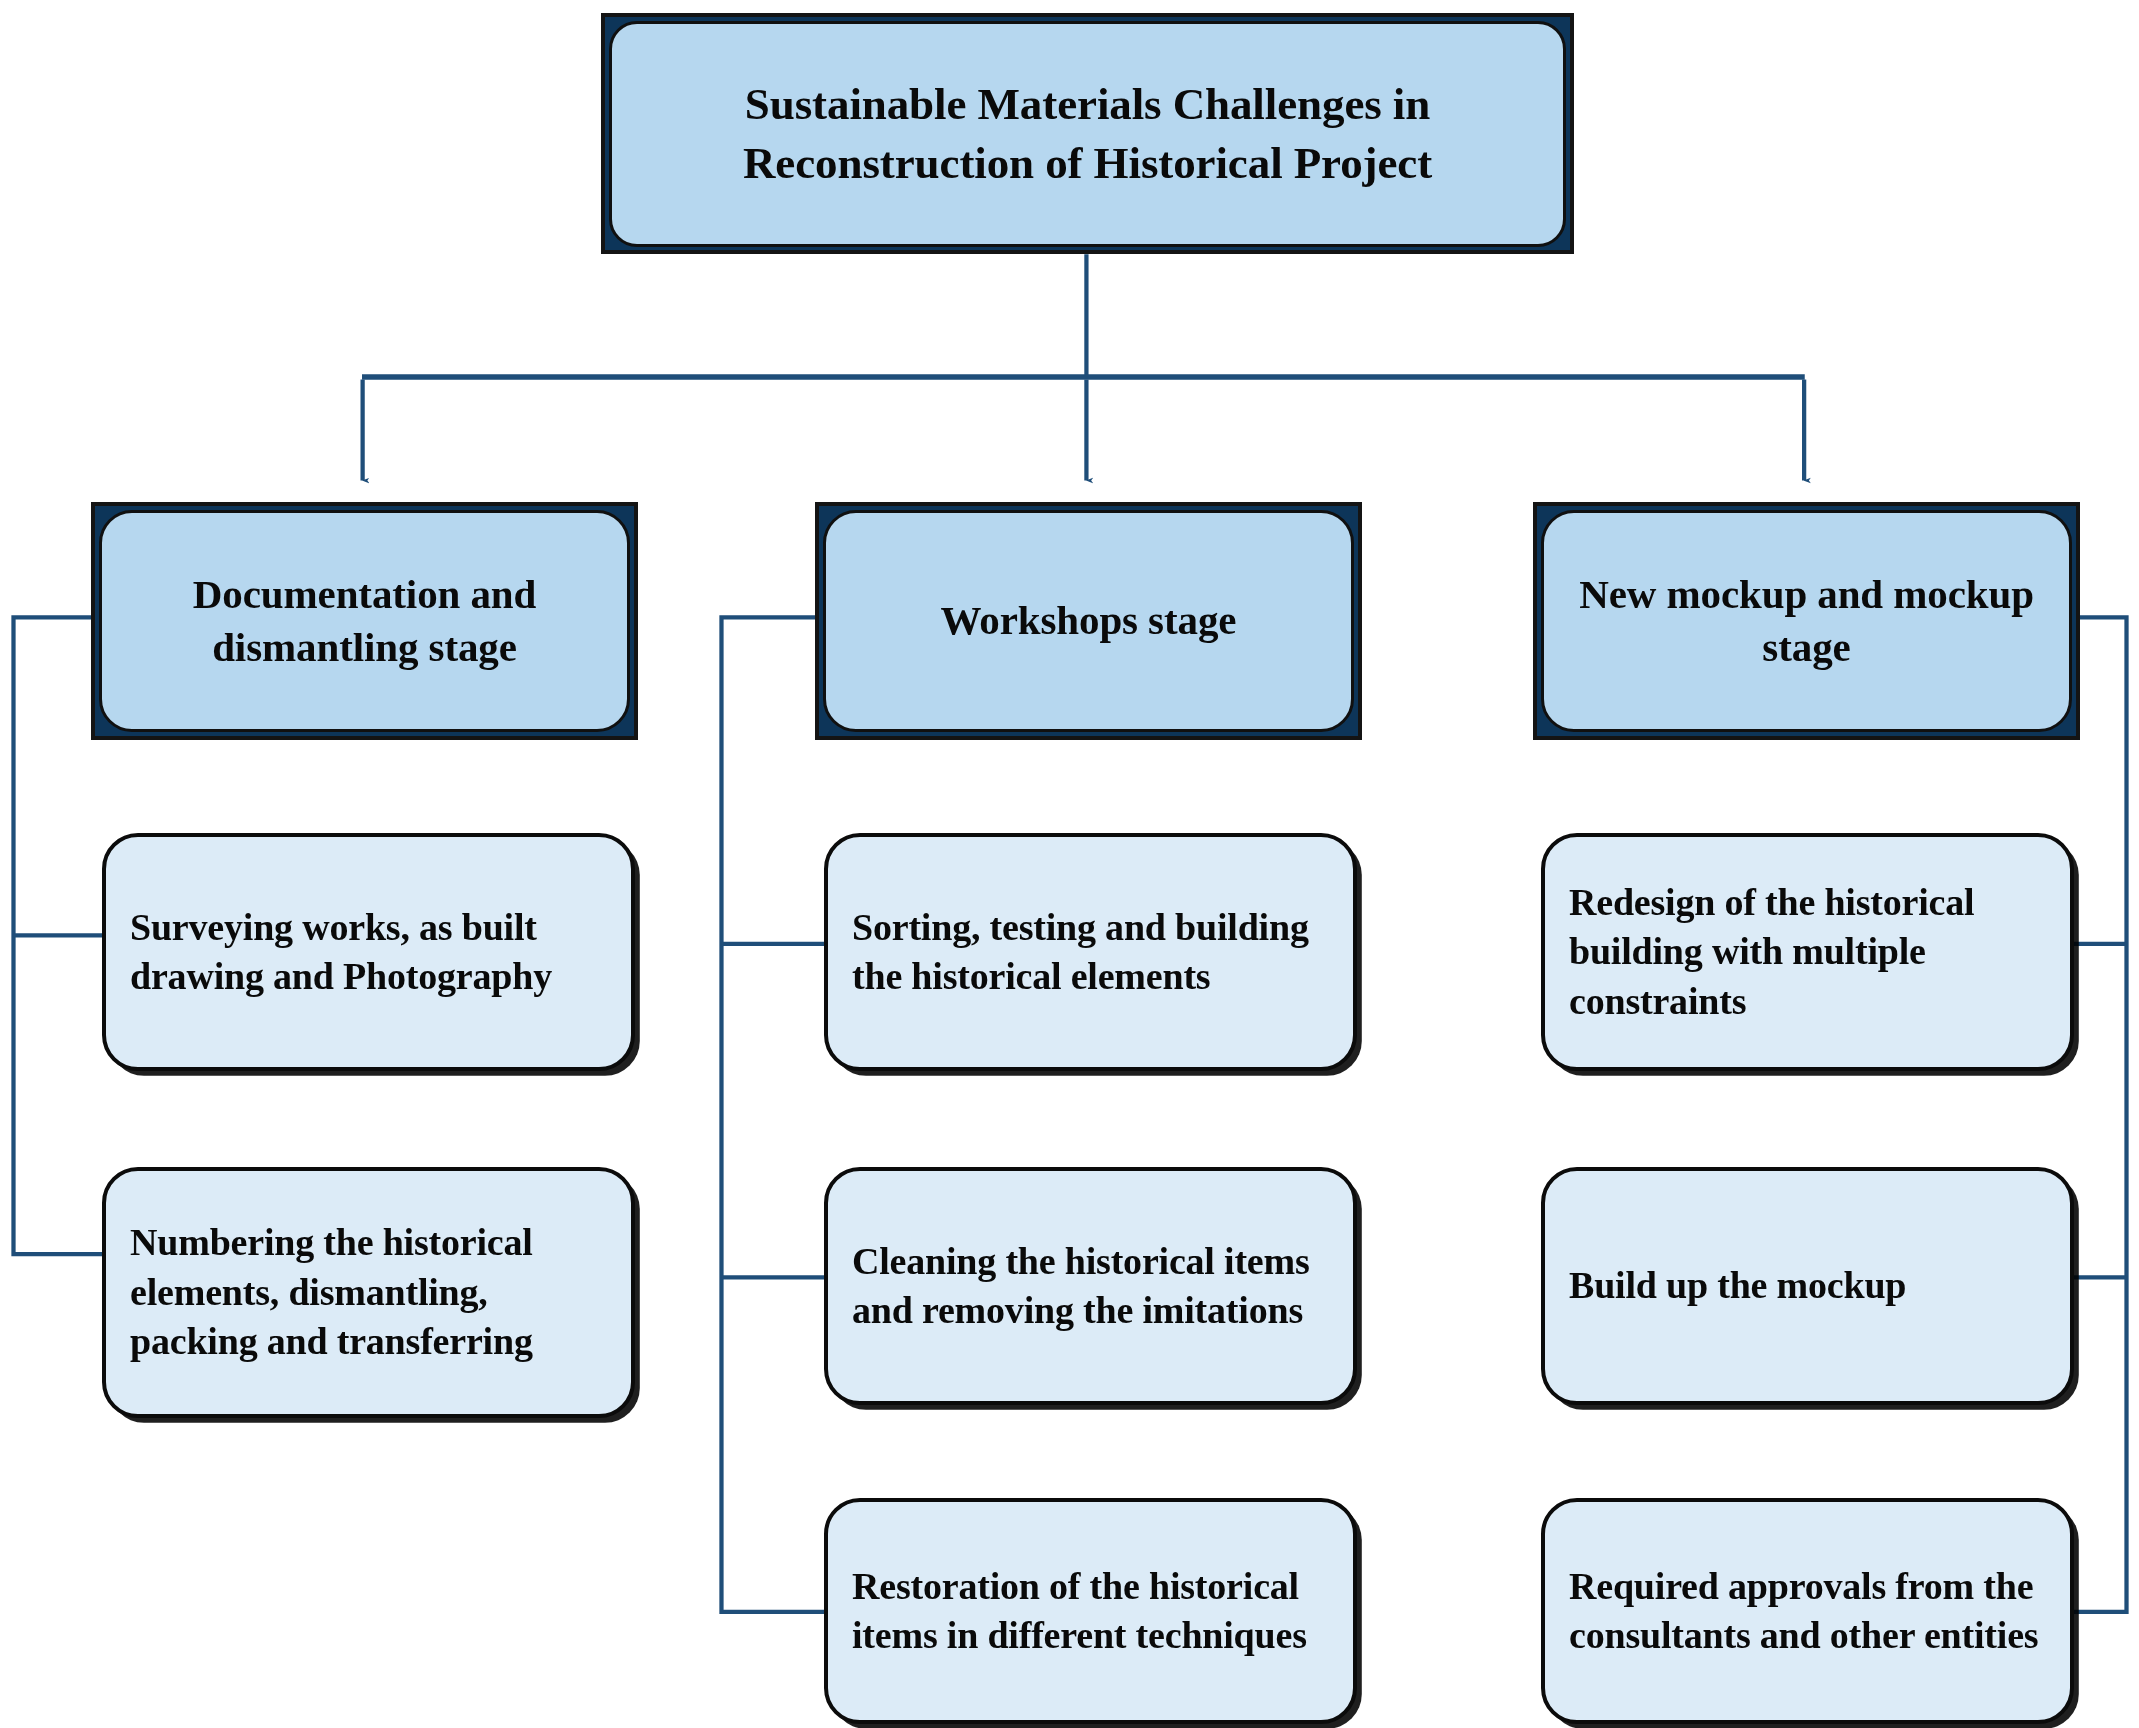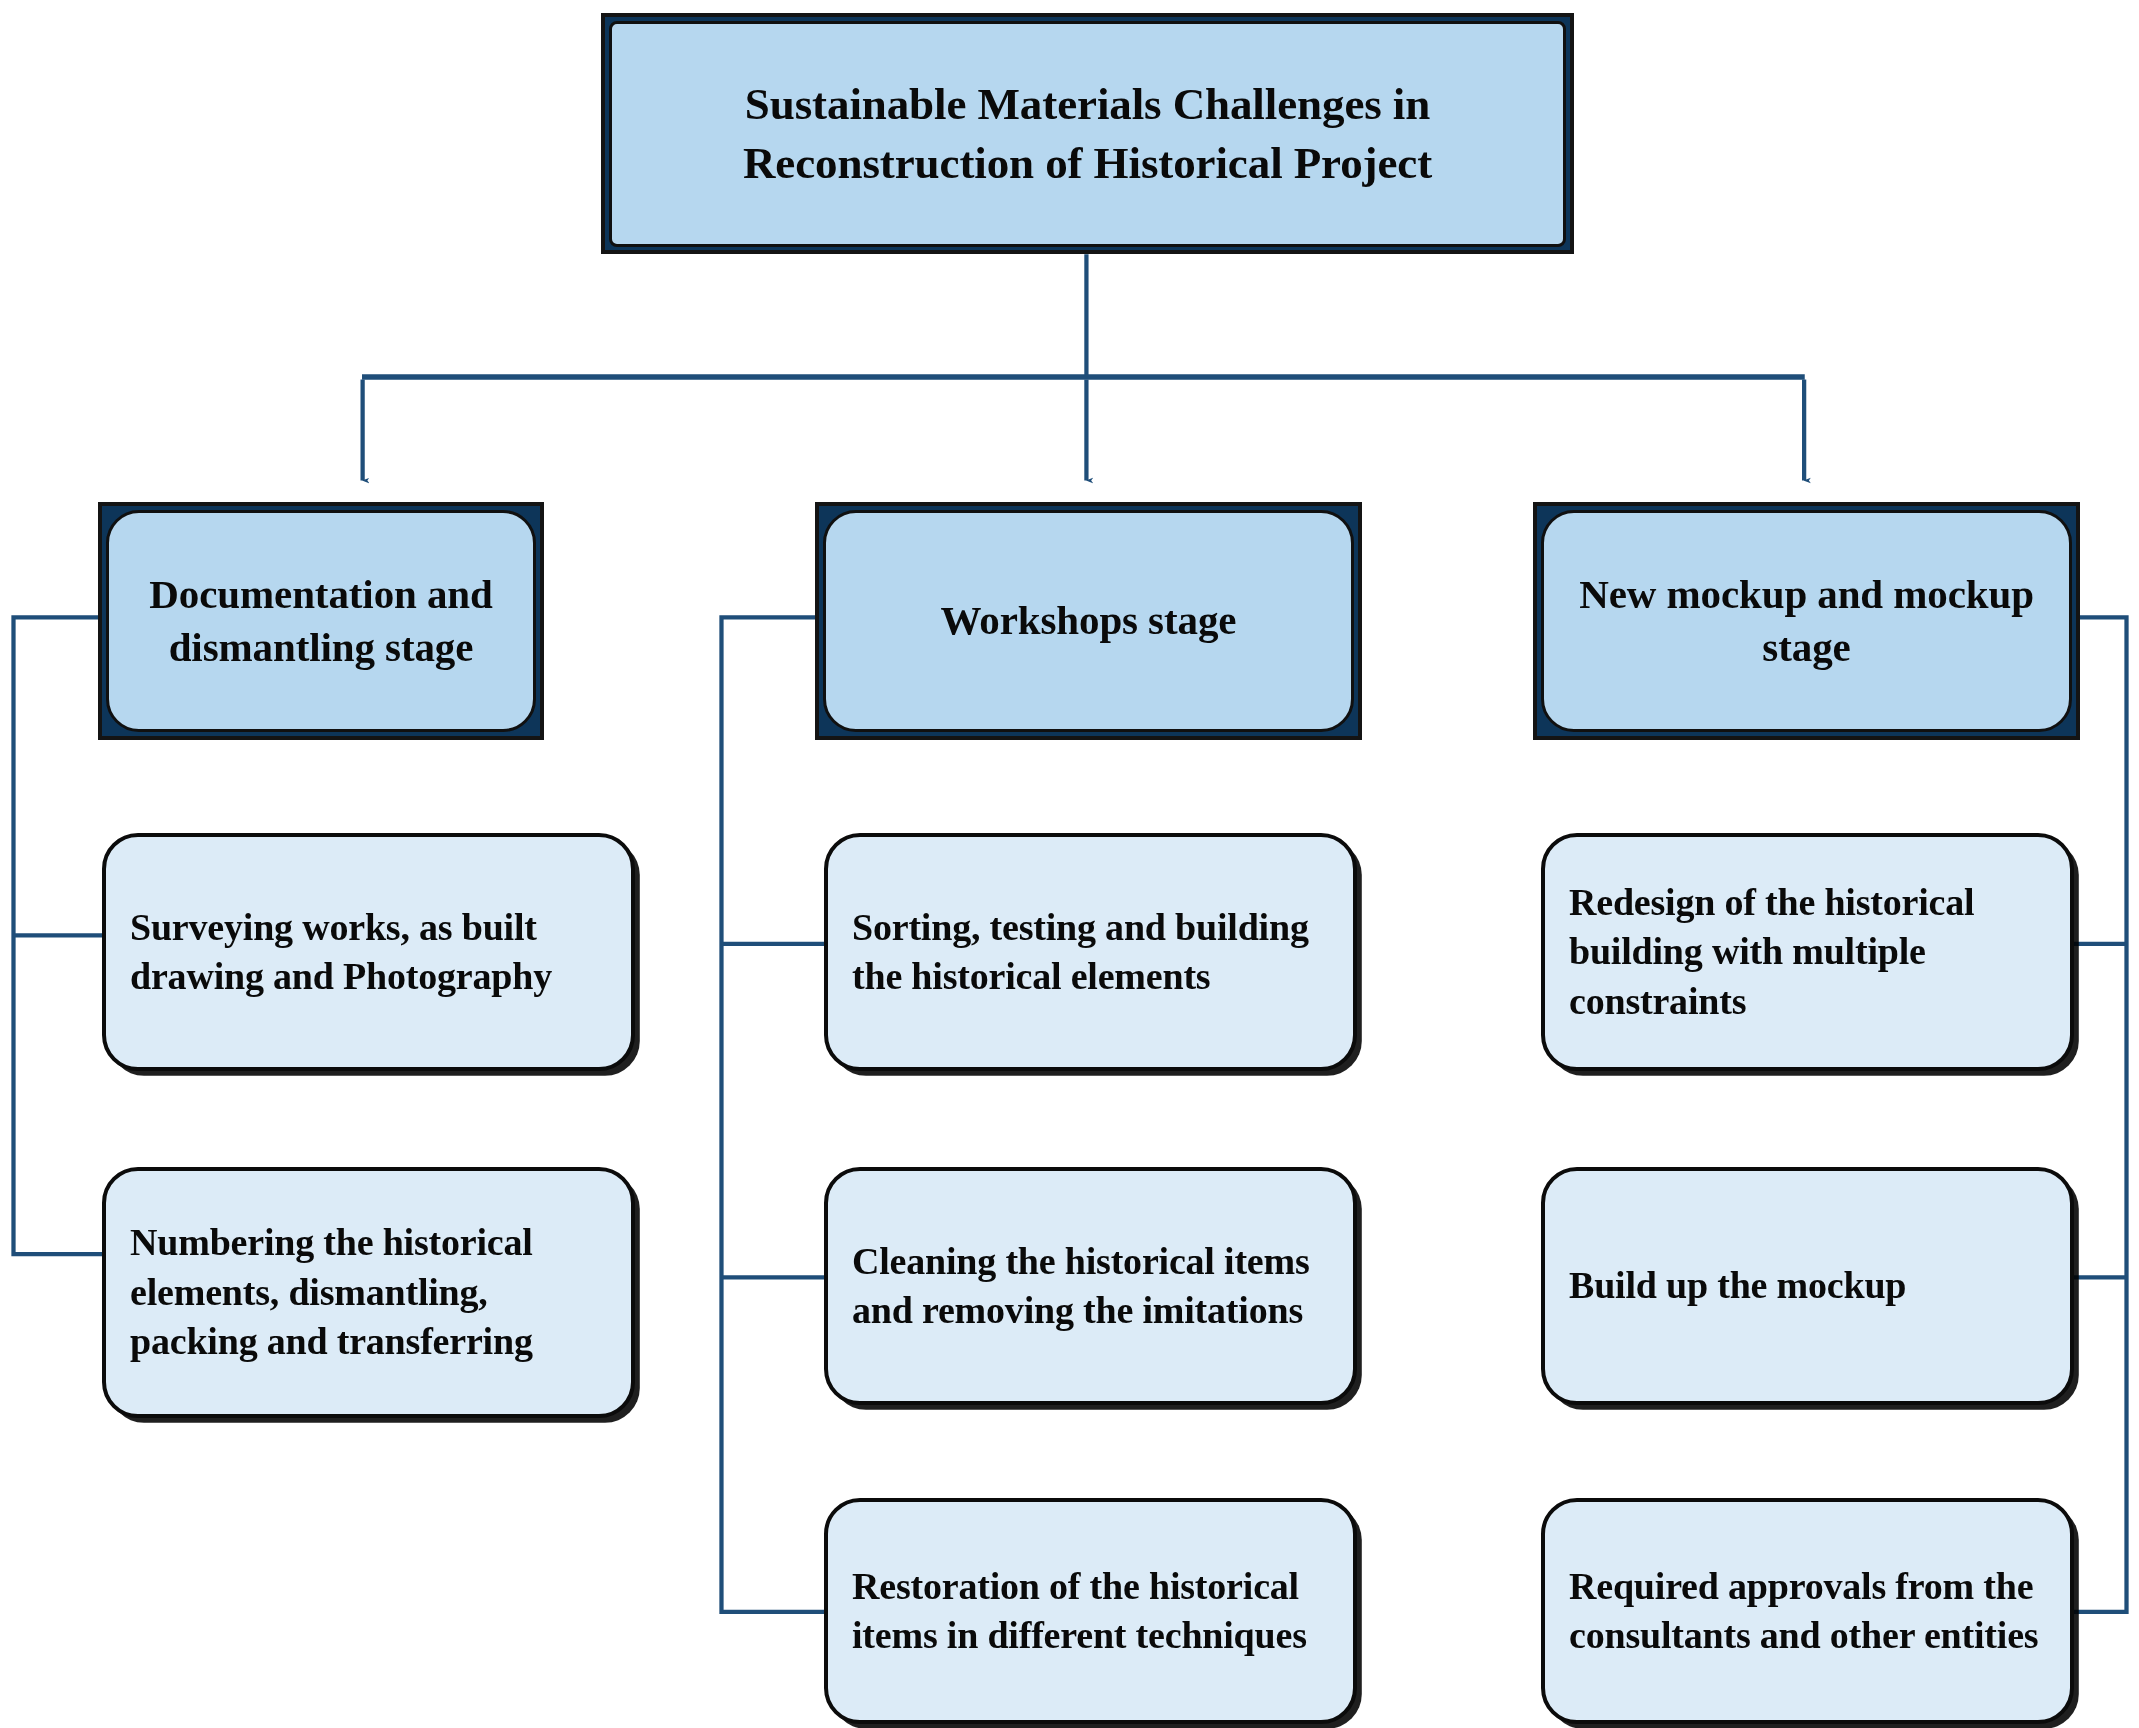--- a/index.html
+++ b/index.html
@@ -50,21 +50,21 @@
     padding:6px 20.7px;
   }
   .stagebox .inner .txt{
     font-weight:bold;
     color:#0a0a0a;
     line-height:1.30;
     letter-spacing:-0.1px;
   }
 
   
-  #title-box .inner{border-radius:8px;}
+  #title-box .inner{border-radius:28px;}
   #title-box .txt{font-size:45px;}
 
   .stage-head .txt{font-size:41px;}
 
   
   .leafbox{
     background:#dcebf7;
     border:4.9px solid #0b0b0b;
     border-radius:36px;
     box-sizing:border-box;
@@ -115,21 +115,21 @@
     <path d="M3496,1552 L3340,1552" stroke="#1f4e79" stroke-width="7" fill="none"></path>
     <path d="M3496,2100 L3340,2100" stroke="#1f4e79" stroke-width="7" fill="none"></path>
   </svg>
 
   <div class="node stagebox" id="title-box" style="left:601px; top:13.4px; width:973px; height:241px;">
     <div class="inner">
       <span class="txt">Sustainable Materials Challenges in Reconstruction of Historical Project</span>
     </div>
   </div>
 
-  <div class="node stagebox stage-head" style="left:98px; top:502px; width:446px; height:238px;">
+  <div class="node stagebox stage-head" style="left:91px; top:502px; width:547px; height:238px;">
     <div class="inner">
       <span class="txt">Documentation and dismantling stage</span>
     </div>
   </div>
 
   <div class="node stagebox stage-head" style="left:815px; top:502px; width:547px; height:238px;">
     <div class="inner">
       <span class="txt">Workshops stage</span>
     </div>
   </div>

